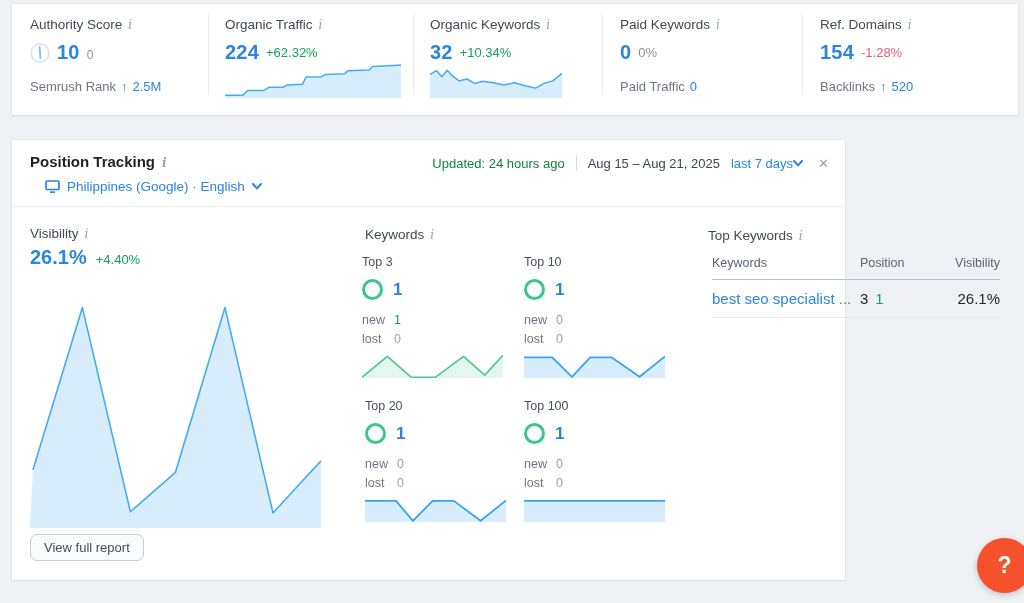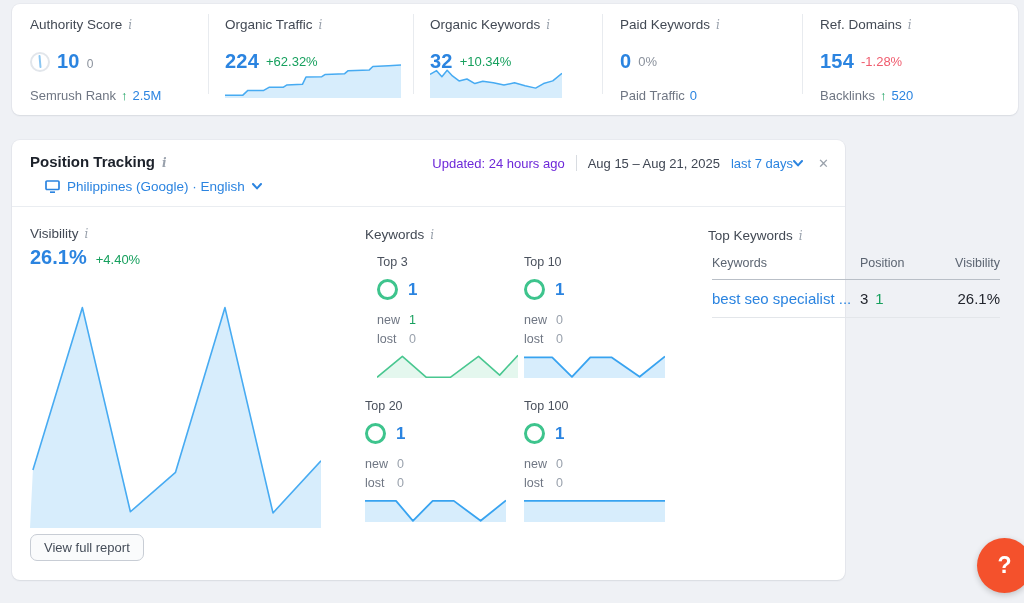--- a/index.html
+++ b/index.html
@@ -1,43 +1,43 @@
 <!DOCTYPE html>
 <html><head>
 <meta charset="utf-8">
 <style>
   html,body{margin:0;padding:0;width:1024px;height:603px;overflow:hidden;}
   body{background:#eff1f5;font-family:"Liberation Sans",sans-serif;position:relative;}
-  .card{position:absolute;background:#fff;border-radius:8px;box-shadow:0 1px 2px rgba(20,30,50,.07),0 0 0 1px rgba(20,30,50,.03);}
+  .card{position:absolute;background:#fff;border-radius:0;box-shadow:0 1px 2px rgba(20,30,50,.07),0 0 0 1px rgba(20,30,50,.03);}
   #metrics-card{left:12px;top:4px;width:1006px;height:111px;}
   #tracking-card{left:12px;top:140px;width:833px;height:440px;}
   .m-divider{position:absolute;top:10px;width:1px;height:80px;background:#e8ebef;}
   .m-col{position:absolute;top:13px;}
   .m-title{display:flex;align-items:baseline;gap:6px;font-size:13.5px;color:#424954;}
   .info-i{font-family:"DejaVu Serif",serif;font-style:italic;font-size:12px;color:#99a1ac;cursor:pointer;}
-  .m-value-row{margin-top:18px;display:flex;align-items:center;gap:7px;}
+  .m-value-row{margin-top:9px;display:flex;align-items:center;gap:7px;}
   .m-value{font-size:20px;font-weight:bold;color:#2b84e0;letter-spacing:.2px;}
   .m-suffix{font-size:12px;color:#8a919c;align-self:flex-end;margin-bottom:2px;}
   .delta{font-size:13px;}
   .delta.up{color:#17a05e;}
   .delta.neutral{color:#8a919c;}
   .delta.down{color:#f05c6e;}
   .m-sub{margin-top:15px;display:flex;gap:5px;font-size:13px;color:#6f7683;align-items:baseline;}
   .arrow-up{color:#17a05e;}
   .blue-link{color:#2b84e0;cursor:pointer;}
   .gauge{width:20px;height:20px;border:2px solid #e2e6eb;border-radius:50%;position:relative;display:inline-block;box-sizing:border-box;}
   .gauge .needle{position:absolute;left:7px;top:1px;width:2px;height:13px;background:#8ac6f2;border-radius:1px;transform:rotate(-5deg);}
   .spark{position:absolute;}
   .sp-traffic{left:213px;top:56px;width:176px;height:38px;}
   .sp-kw{left:418px;top:56px;width:132px;height:38px;}
   
   .pt-title{position:absolute;left:18px;top:13px;display:flex;align-items:baseline;gap:7px;font-size:15px;font-weight:bold;color:#1d222b;}
   .pt-loc{position:absolute;left:18px;top:39px;display:flex;align-items:center;gap:7px;font-size:13.5px;color:#2b84e0;cursor:pointer;margin-left:15px;}
   .pt-right{position:absolute;right:16px;top:15px;display:flex;align-items:center;gap:11px;font-size:13px;}
-  .pt-updated{color:#6d28d9;}
+  .pt-updated{color:#15803d;}
   .vbar{width:1px;height:16px;background:#d8dce1;}
   .pt-date{color:#3f4653;}
   .pt-period{color:#2b84e0;display:flex;align-items:center;cursor:pointer;}
   .close-x{color:#99a1ab;font-size:13px;cursor:pointer;margin-left:4px;}
   .pt-divider{position:absolute;left:0;top:66px;width:100%;height:1px;background:#eaedf1;}
   .sec-label{display:flex;align-items:baseline;gap:6px;font-size:13.5px;color:#424954;}
   .vis-label{position:absolute;left:18px;top:86px;}
   .vis-value{position:absolute;left:18px;top:106px;display:flex;align-items:baseline;gap:9px;}
   .vis-num{font-size:20px;font-weight:bold;color:#2b84e0;}
   .vis-chart{left:18px;top:156px;width:291px;height:232px;}
@@ -208,21 +208,21 @@
         <polygon points="1,75 18,5 34.5,93 50,76 67,5 83.5,93.5 100,71 100,100 0,100" fill="#d7edfc"></polygon>
         <polyline points="1,75 18,5 34.5,93 50,76 67,5 83.5,93.5 100,71" fill="none" stroke="#47abf2" stroke-width="1.6" vector-effect="non-scaling-stroke" stroke-linejoin="round"></polyline>
       </svg>
     </div>
 
   <div class="sec-label kw-label">
     <span>Keywords</span>
     <span class="info-i">i</span>
   </div>
 
-  <div class="kw-cell" style="left:365px;top:115px">
+  <div class="kw-cell" style="left:350px;top:115px">
     <div class="kw-top-label">Top 3</div>
     <div class="kw-circle-row">
       <span class="kw-donut"></span>
       <span class="kw-num">1</span>
     </div>
     <div class="kw-stat">
         <span class="stat-label">new</span>
         <span class="stat-val green">1</span>
       </div>
     <div class="kw-stat">

